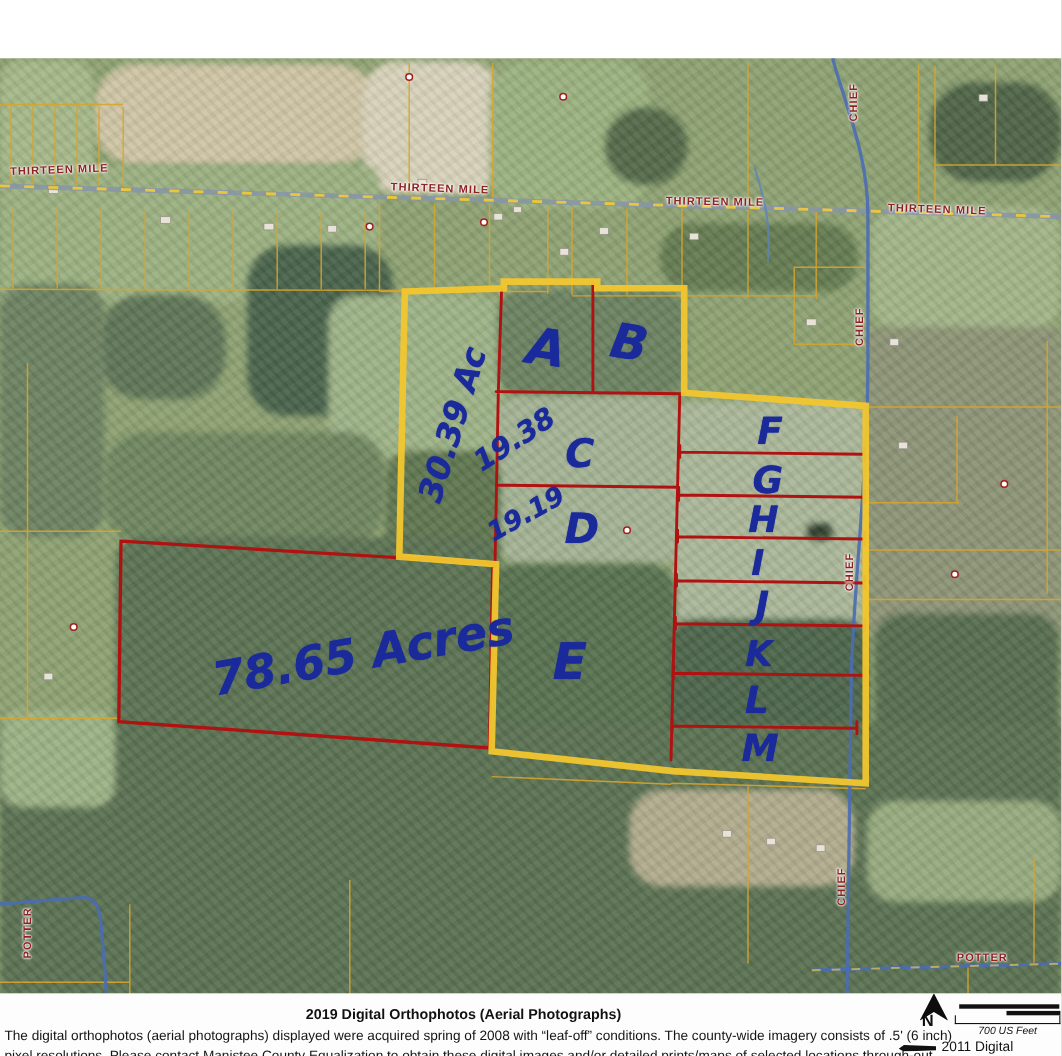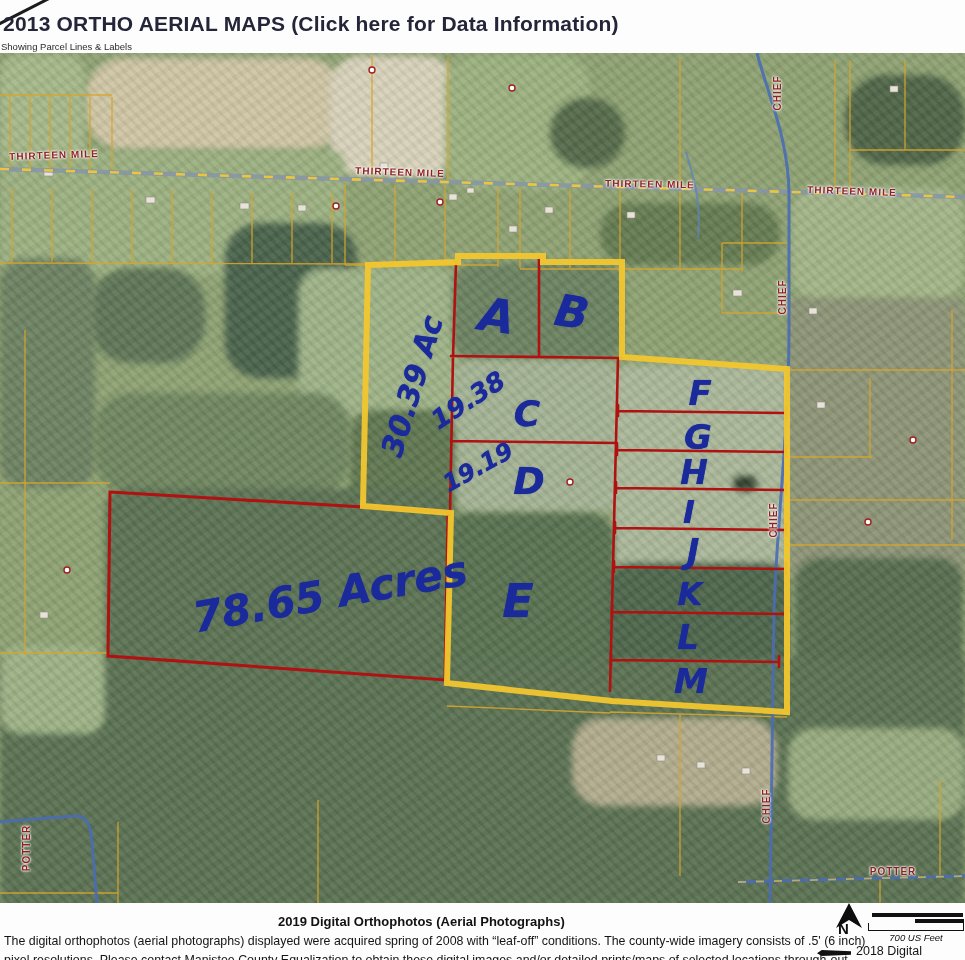--- a/index.html
+++ b/index.html
@@ -180,33 +180,28 @@
       <div class="roadlabel" style="left: 650px; top: 184px; transform: translate(-50%, -50%) rotate(1deg);">THIRTEEN MILE</div>
       <div class="roadlabel" style="left: 852px; top: 191px; transform: translate(-50%, -50%) rotate(2deg);">THIRTEEN MILE</div>
       <div class="roadlabel" style="left: 777px; top: 93px; transform: translate(-50%, -50%) rotate(-90deg);">CHIEF</div>
       <div class="roadlabel" style="left: 782px; top: 297px; transform: translate(-50%, -50%) rotate(-90deg);">CHIEF</div>
       <div class="roadlabel" style="left: 773px; top: 520px; transform: translate(-50%, -50%) rotate(-90deg);">CHIEF</div>
       <div class="roadlabel" style="left: 766px; top: 806px; transform: translate(-50%, -50%) rotate(-90deg);">CHIEF</div>
       <div class="roadlabel" style="left: 26px; top: 848px; transform: translate(-50%, -50%) rotate(-90deg);">POTTER</div>
       <div class="roadlabel" style="left: 893px; top: 871px; transform: translate(-50%, -50%) rotate(0deg);">POTTER</div>
     </div>
 
-  <div id="header">
-    <div id="scan-artifact"></div>
-    <div id="title">2013 ORTHO AERIAL MAPS (Click here for Data Information)</div>
-    <div id="subtitle">Showing Parcel Lines &amp; Labels</div>
-  </div>
 
   <div id="footer">
     <div id="footer-title">2019 Digital Orthophotos (Aerial Photographs)</div>
     <div id="footer-line1">The digital orthophotos (aerial photographs) displayed were acquired spring of 2008 with “leaf-off” conditions. The county-wide imagery consists of .5' (6 inch)</div>
     <div id="footer-line2">pixel resolutions. Please contact Manistee County Equalization to obtain these digital images and/or detailed prints/maps of selected locations through-out</div>
     <div id="north-arrow"></div>
     <div id="north-n">N</div>
     <div id="scalebar-seg1"></div>
     <div id="scalebar-seg2"></div>
     <div id="scalebar-bracket"></div>
     <div id="scalebar-label">700 US Feet</div>
     <div id="legend-symbol"></div>
-    <div id="legend-label">2018 Digital</div>
+    <div id="legend-label">2011 Digital</div>
   </div>
 
 </div>
 
 </body></html>

